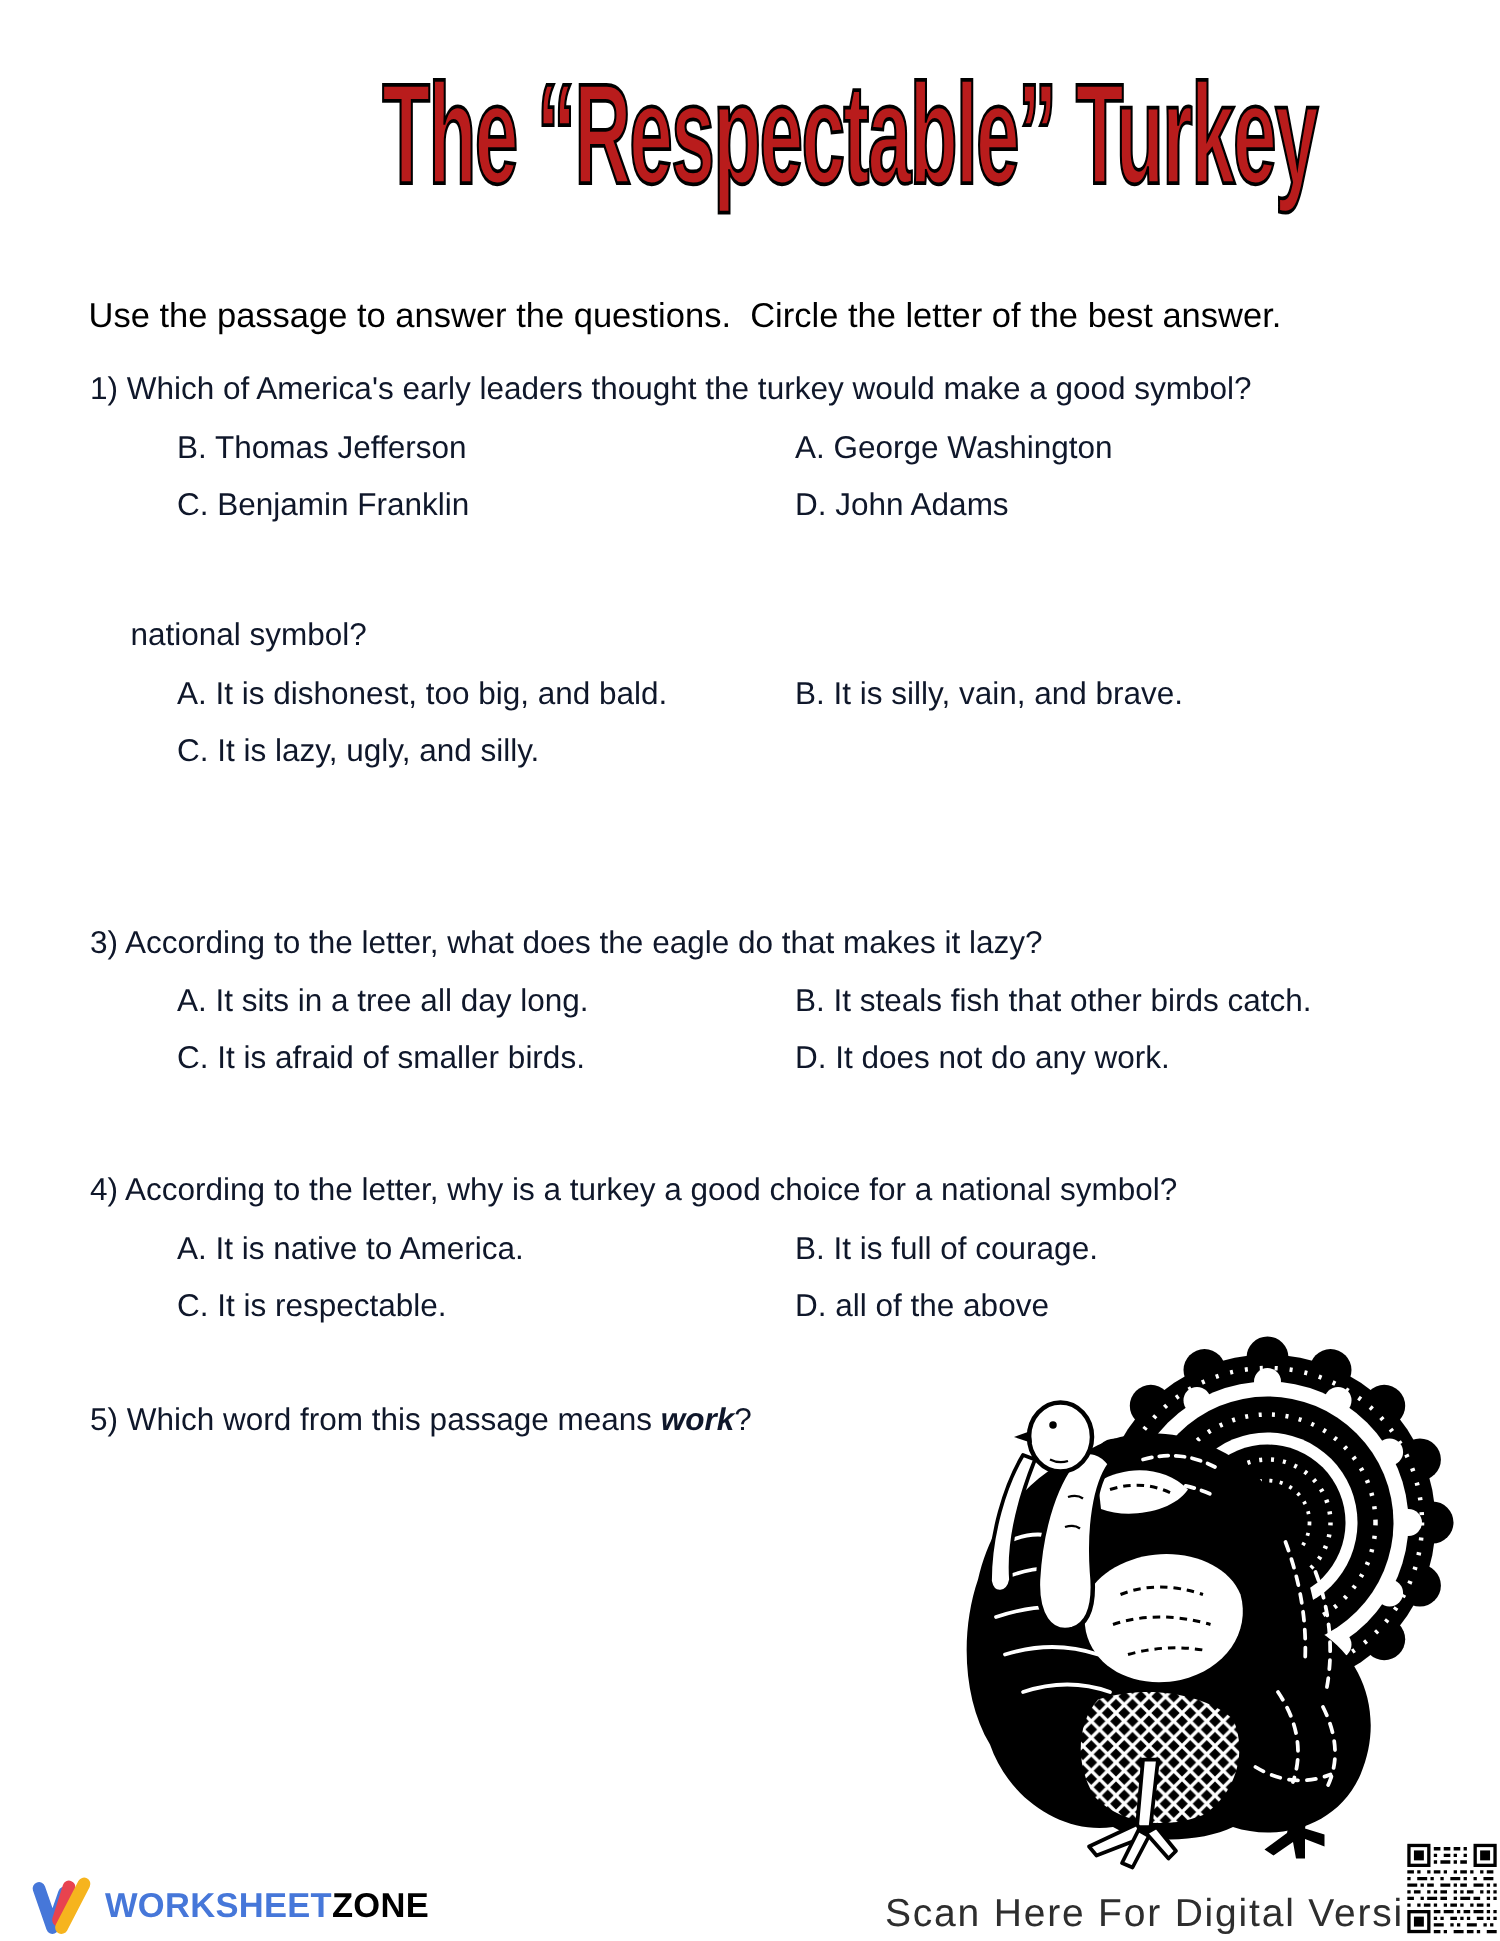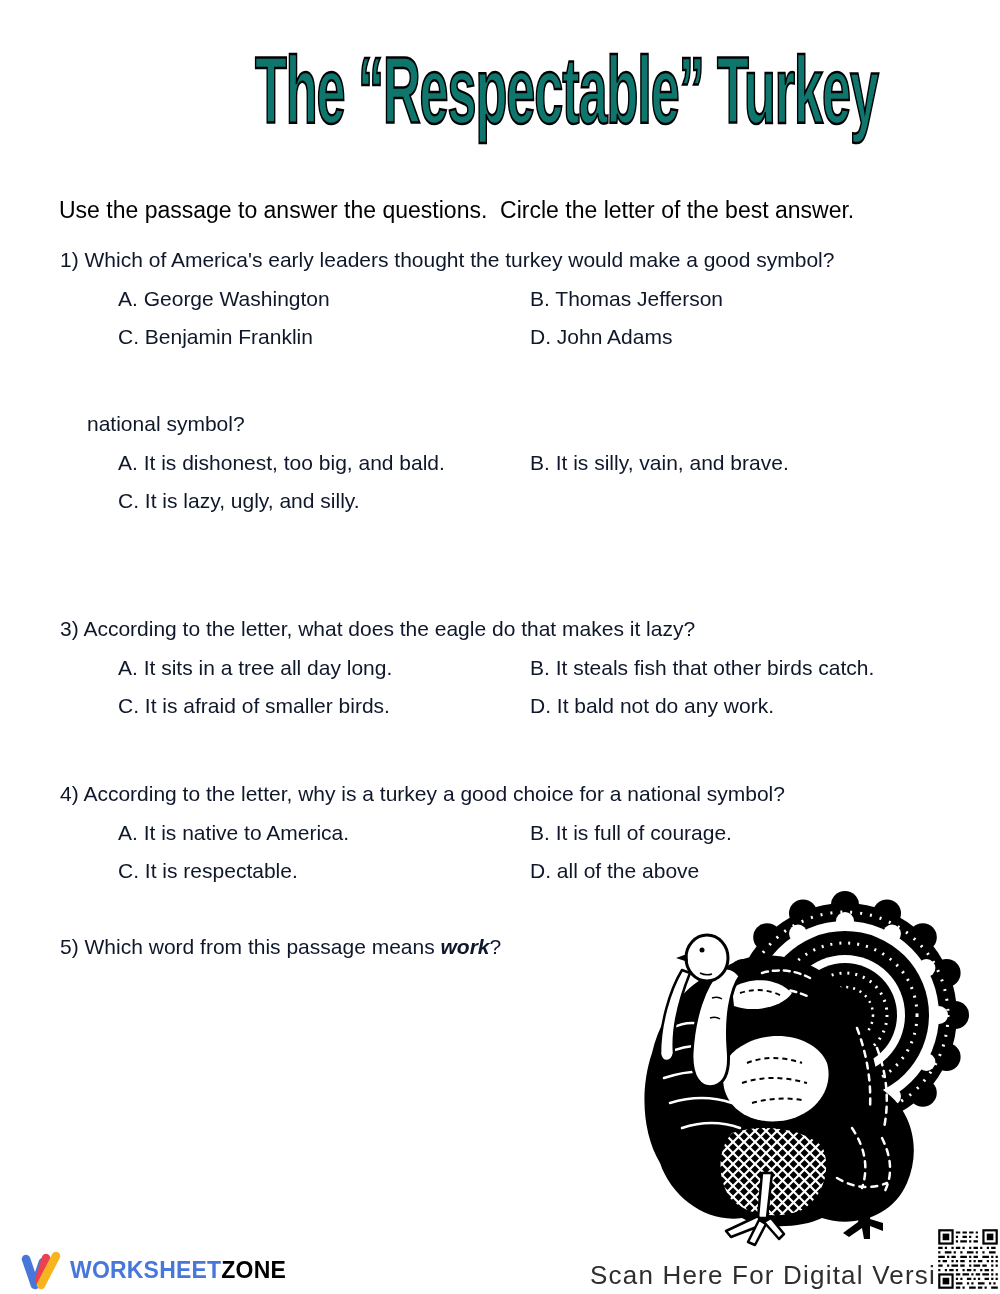--- a/index.html
+++ b/index.html
@@ -1,19 +1,19 @@
 <!DOCTYPE html>
 <html><head>
 <meta charset="utf-8">
 <style>
   html,body{margin:0;padding:0;background:#fff;}
   .page{position:relative;width:1000px;height:1294px;background:#ffffff;overflow:hidden;
         font-family:"Liberation Sans",sans-serif;color:#111;}
   .title{position:absolute;top:38px;left:0;width:1000px;text-align:center;
-         font-size:95px;line-height:104px;font-weight:bold;white-space:nowrap;color:#0f766e;}
+         font-size:95px;line-height:104px;font-weight:bold;white-space:nowrap;color:#b91c1c;}
   .title .squeeze{display:inline-block;transform:scaleX(0.55);transform-origin:50% 50%;
          letter-spacing:-2px;-webkit-text-stroke:2.5px #000;}
   .instruction{position:absolute;left:59px;top:198px;font-size:23px;line-height:24px;
          white-space:pre-wrap;color:#000000;}
   .question{position:absolute;left:60px;width:908px;font-size:21px;line-height:38.5px;color:#0f172a;}
   .q-line{margin:0;padding-left:27px;text-indent:-27px;white-space:nowrap;}
   .q-line2{margin:0;padding-left:27px;white-space:nowrap;}
   .options{display:grid;grid-template-columns:412px 1fr;padding-left:58px;}
   .opt{white-space:nowrap;}
   .turkey-wrap{position:absolute;left:612px;top:878px;width:368px;height:376px;}
@@ -31,43 +31,43 @@
 
 <div class="page">
 
   <div class="title"><span class="squeeze">The “Respectable” Turkey</span></div>
 
   <div class="instruction">Use the passage to answer the questions.  Circle the letter of the best answer.</div>
 
   <section class="question" style="top:241px">
     <p class="q-line"><span>1)</span> <span>Which of America's early leaders thought the turkey would make a good symbol?</span></p>
     <div class="options">
+      <span class="opt"><span>B.</span> <span>Thomas Jefferson</span></span>
       <span class="opt"><span>A.</span> <span>George Washington</span></span>
-      <span class="opt"><span>B.</span> <span>Thomas Jefferson</span></span>
       <span class="opt"><span>C.</span> <span>Benjamin Franklin</span></span>
       <span class="opt"><span>D.</span> <span>John Adams</span></span>
     </div>
   </section>
 
   <section class="question" style="top:405px">
     <p class="q-line2">national symbol?</p>
     <div class="options">
       <span class="opt"><span>A.</span> <span>It is dishonest, too big, and bald.</span></span>
       <span class="opt"><span>B.</span> <span>It is silly, vain, and brave.</span></span>
       <span class="opt"><span>C.</span> <span>It is lazy, ugly, and silly.</span></span>
     </div>
   </section>
 
   <section class="question" style="top:610px">
     <p class="q-line"><span>3)</span> <span>According to the letter, what does the eagle do that makes it lazy?</span></p>
     <div class="options">
       <span class="opt"><span>A.</span> <span>It sits in a tree all day long.</span></span>
       <span class="opt"><span>B.</span> <span>It steals fish that other birds catch.</span></span>
       <span class="opt"><span>C.</span> <span>It is afraid of smaller birds.</span></span>
-      <span class="opt"><span>D.</span> <span>It bald not do any work.</span></span>
+      <span class="opt"><span>D.</span> <span>It does not do any work.</span></span>
     </div>
   </section>
 
   <section class="question" style="top:775px">
     <p class="q-line"><span>4)</span> <span>According to the letter, why is a turkey a good choice for a national symbol?</span></p>
     <div class="options">
       <span class="opt"><span>A.</span> <span>It is native to America.</span></span>
       <span class="opt"><span>B.</span> <span>It is full of courage.</span></span>
       <span class="opt"><span>C.</span> <span>It is respectable.</span></span>
       <span class="opt"><span>D.</span> <span>all of the above</span></span>

